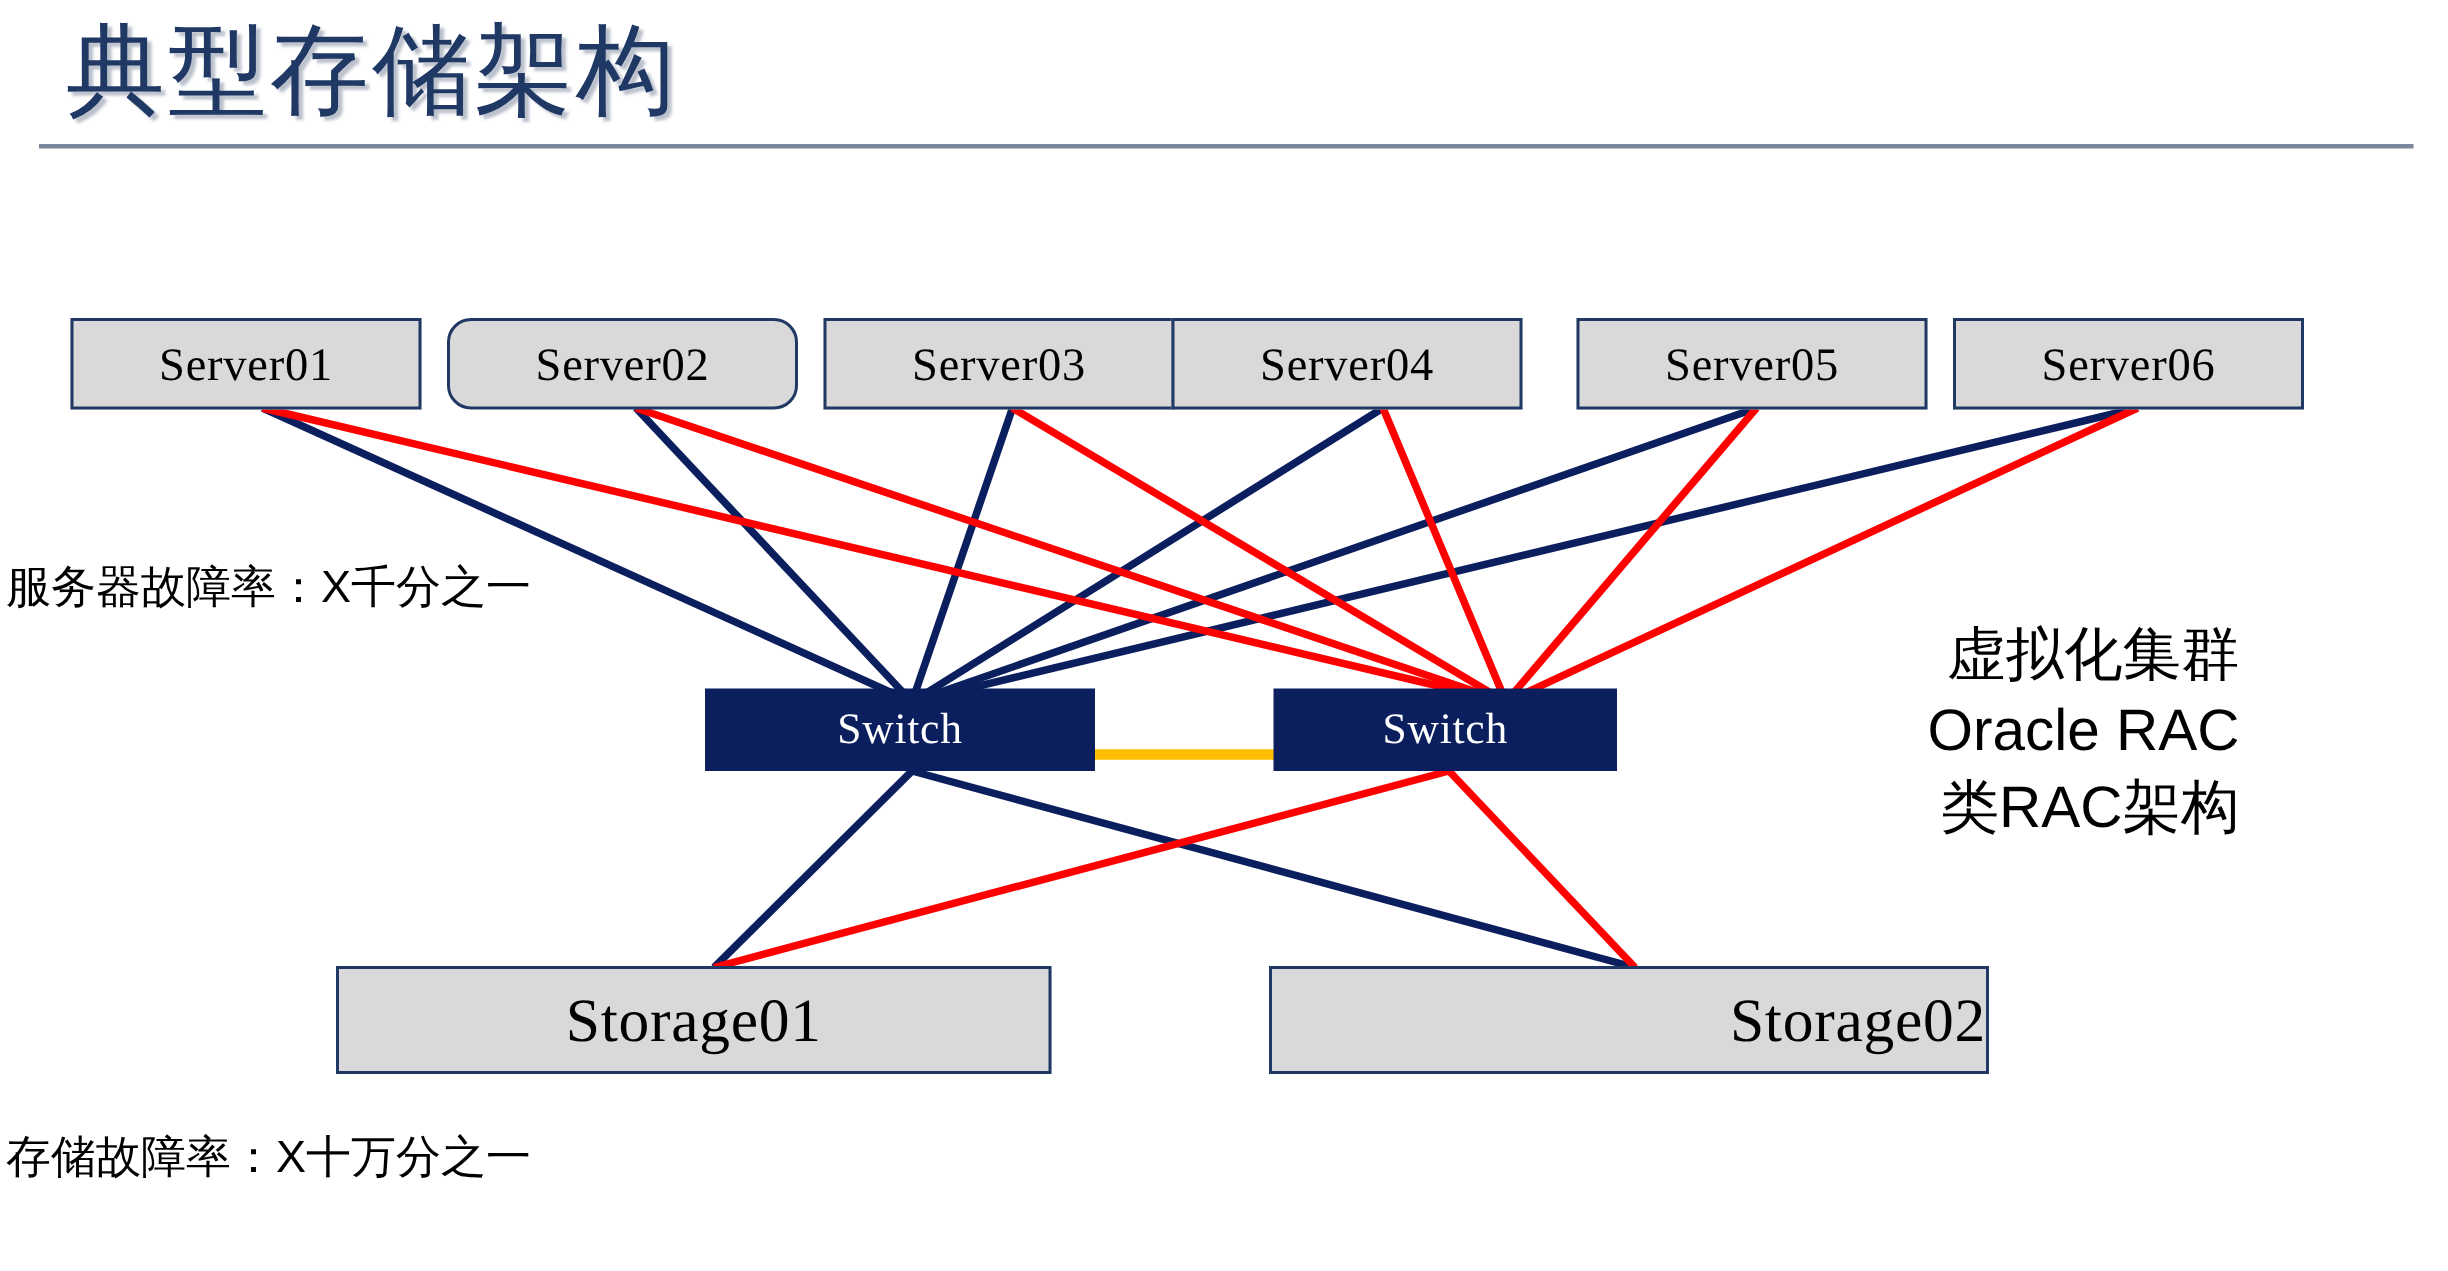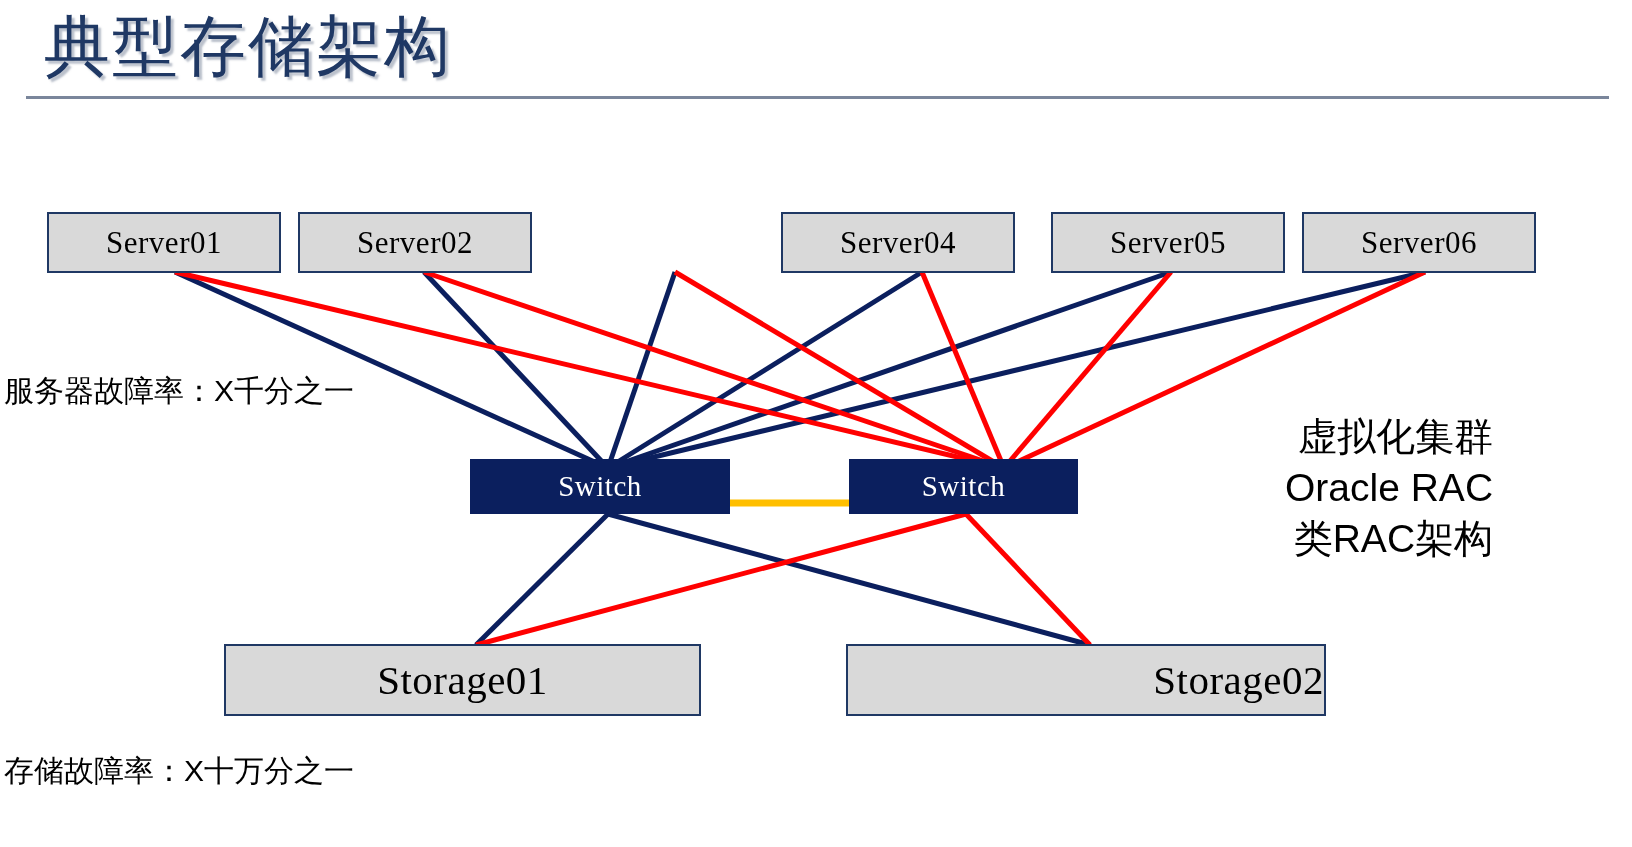--- a/index.html
+++ b/index.html
@@ -136,22 +136,25 @@
       <line x1="608" y1="514" x2="476" y2="645" stroke="#0b1f5e" stroke-width="5"></line>
       <line x1="608" y1="514" x2="1090" y2="645" stroke="#0b1f5e" stroke-width="5"></line>
       <line x1="966" y1="514" x2="476" y2="645" stroke="#ff0000" stroke-width="5"></line>
       <line x1="966" y1="514" x2="1090" y2="645" stroke="#ff0000" stroke-width="5"></line>
     </g>
   </svg>
 
   <div class="node server-box" style="left:47px;  top:212px; width:234px; height:61px;">
     <span>Server01</span>
   </div>
-  <div class="node server-box" style="left:298px; top:212px; width:234px; height:61px;">
+  <div class="node server-box" style="left:298px; top:212px; width:234px; height:61px;border-radius:16px;">
     <span>Server02</span>
+  </div>
+  <div class="node server-box" style="left:549px; top:212px; width:234px; height:61px;">
+    <span>Server03</span>
   </div>
   <div class="node server-box" style="left:781px; top:212px; width:234px; height:61px;">
     <span>Server04</span>
   </div>
   <div class="node server-box" style="left:1051px; top:212px; width:234px; height:61px;text-align:center;">
     <span>Server05</span>
   </div>
   <div class="node server-box" style="left:1302px; top:212px; width:234px; height:61px;">
     <span>Server06</span>
   </div>

